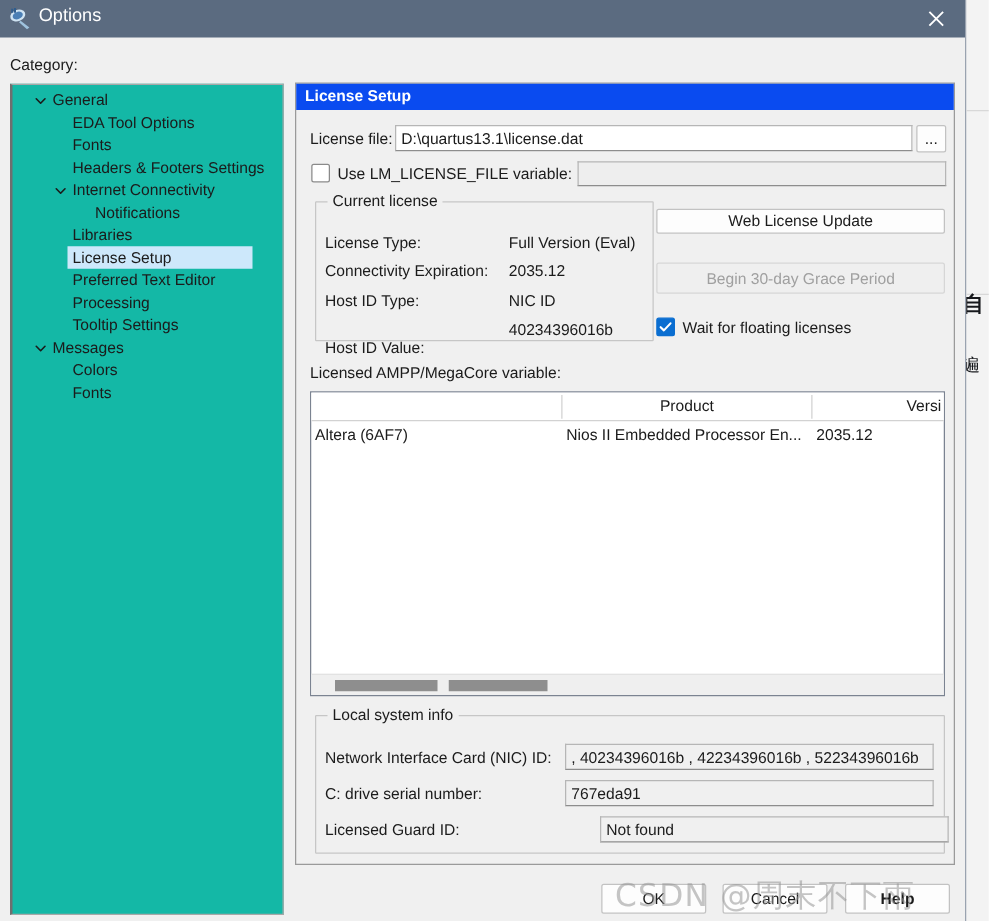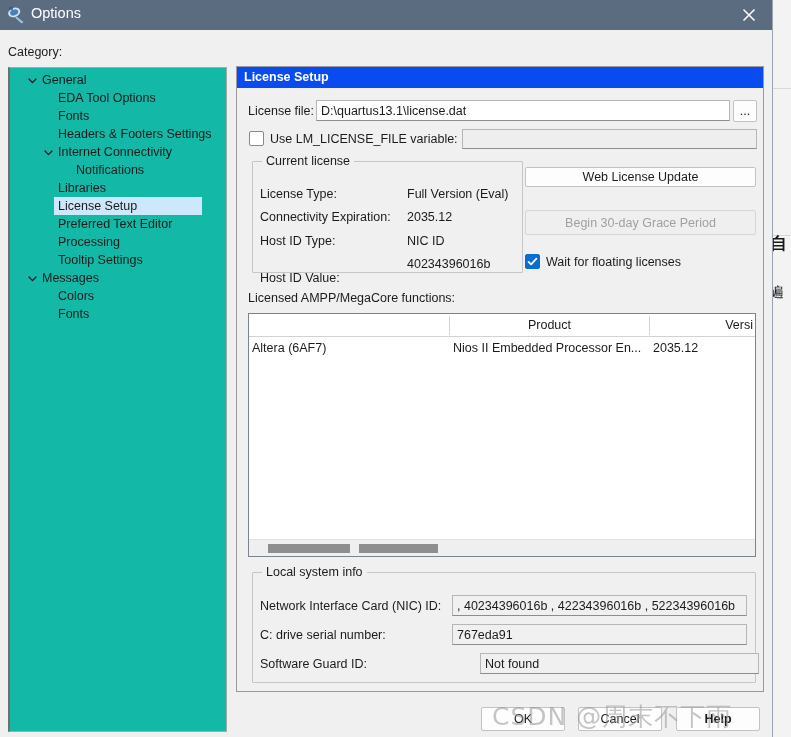--- a/index.html
+++ b/index.html
@@ -314,21 +314,21 @@
   <button class="btn" style="left:525px; top:167px; width:231px; height:20px;">Web License Update</button>
   <button class="btn disabled" style="left:525px; top:210px; width:231px; height:25px;">Begin 30-day Grace Period</button>
 
   <div class="cbx on" style="left:525px; top:254px;">
     <svg width="13" height="13" viewBox="0 0 13 13">
       <path d="M2.5 6.8 L5.1 9.3 L10.4 3.7" stroke="#ffffff" stroke-width="1.7" fill="none" stroke-linecap="round" stroke-linejoin="round"></path>
     </svg>
   </div>
   <div class="lbl-static" style="left:546px; top:255px;">Wait for floating licenses</div>
 
-  <div class="lbl-static" style="left:248px; top:291px;">Licensed AMPP/MegaCore functions:</div>
+  <div class="lbl-static" style="left:248px; top:291px;">Licensed AMPP/MegaCore variable:</div>
 
   <div id="func-table">
     <div class="th-row">
       <div class="th-sep" style="left:200px;"></div>
       <div class="th" style="left:201px; width:199px;">Product</div>
       <div class="th-sep" style="left:400px;"></div>
       <div class="th" style="left:401px; width:105px; text-align:right; padding-right:2px;">Versi</div>
     </div>
 
     <div>
@@ -344,21 +344,21 @@
   </div>
 
   <div class="groupbox" style="left:252px; top:572px; width:504px; height:111px;">
     <span class="gb-title">Local system info</span>
   </div>
   <div id="local-info-rows">
       <div class="lbl-static" style="left: 260px; top: 599px;">Network Interface Card (NIC) ID:</div>
       <input class="txt readonlyish" value=", 40234396016b , 42234396016b , 52234396016b" style="left: 452px; top: 595px; width: 295px; height: 21px;">
       <div class="lbl-static" style="left: 260px; top: 628px;">C: drive serial number:</div>
       <input class="txt readonlyish" value="767eda91" style="left: 452px; top: 624px; width: 295px; height: 21px;">
-      <div class="lbl-static" style="left: 260px; top: 657px;">Software Guard ID:</div>
+      <div class="lbl-static" style="left: 260px; top: 657px;">Licensed Guard ID:</div>
       <input class="txt readonlyish" value="Not found" style="left: 480px; top: 653px; width: 279px; height: 21px;">
     </div>
 
   <button class="btn" style="left:481px; top:707px; width:84px; height:24px;">OK</button>
   <button class="btn" style="left:578px; top:707px; width:84px; height:24px;">Cancel</button>
   <button class="btn" style="left:676px; top:707px; width:84px; height:24px;font-weight:bold;">Help</button>
 
 </div>
 
 <div id="watermark">CSDN @周末不下雨</div>

